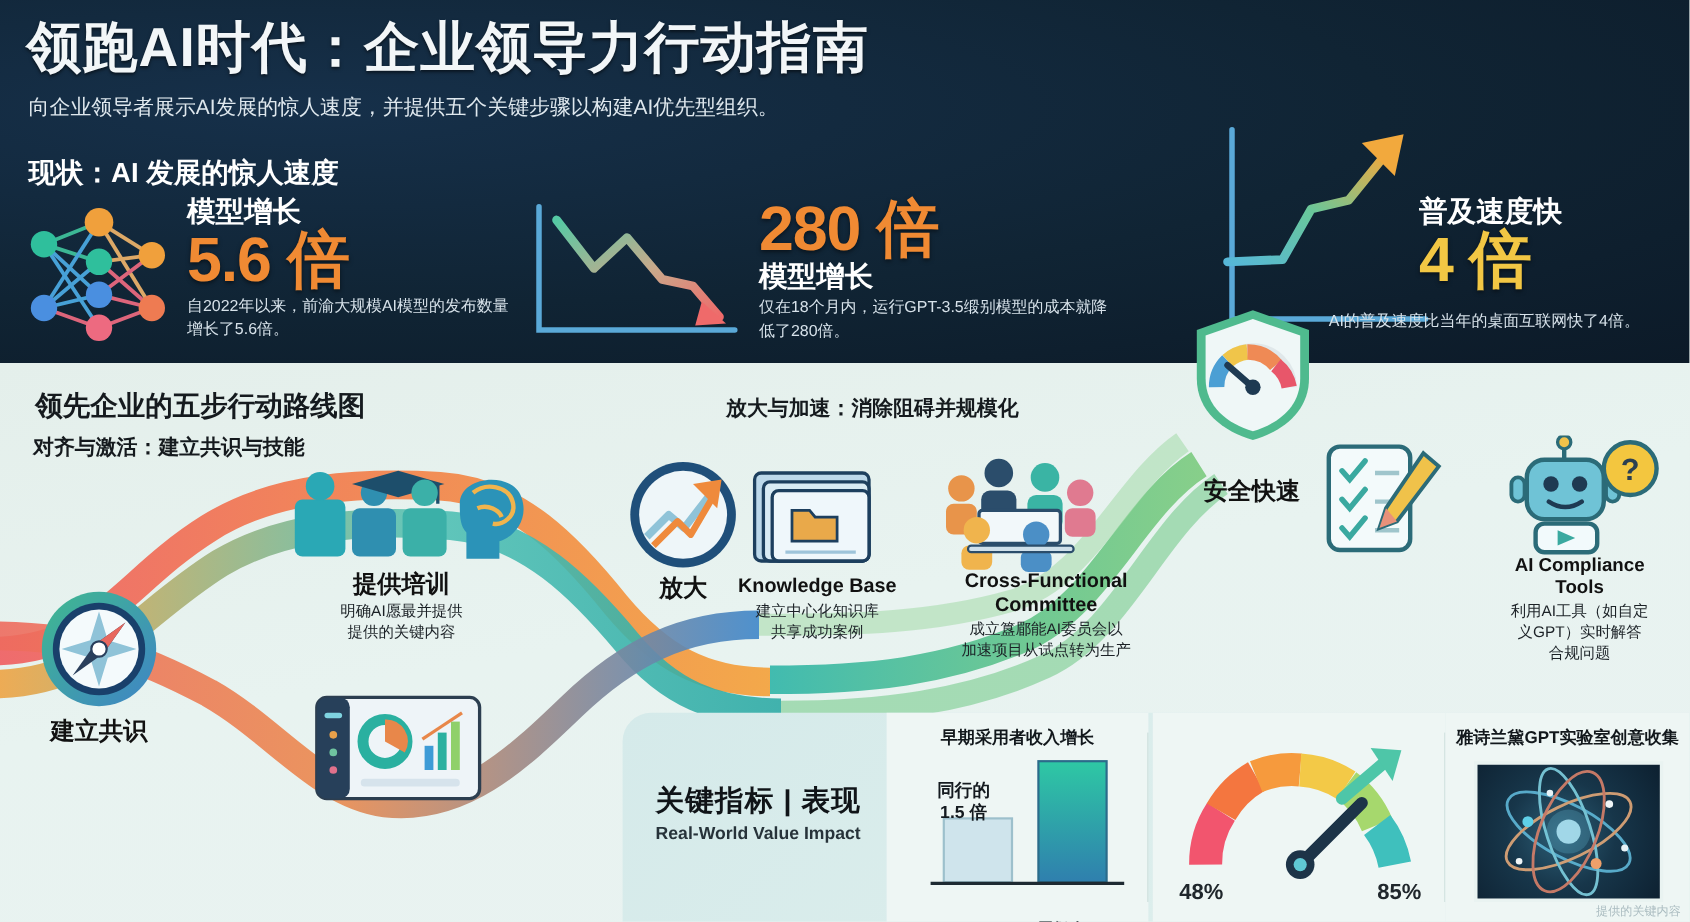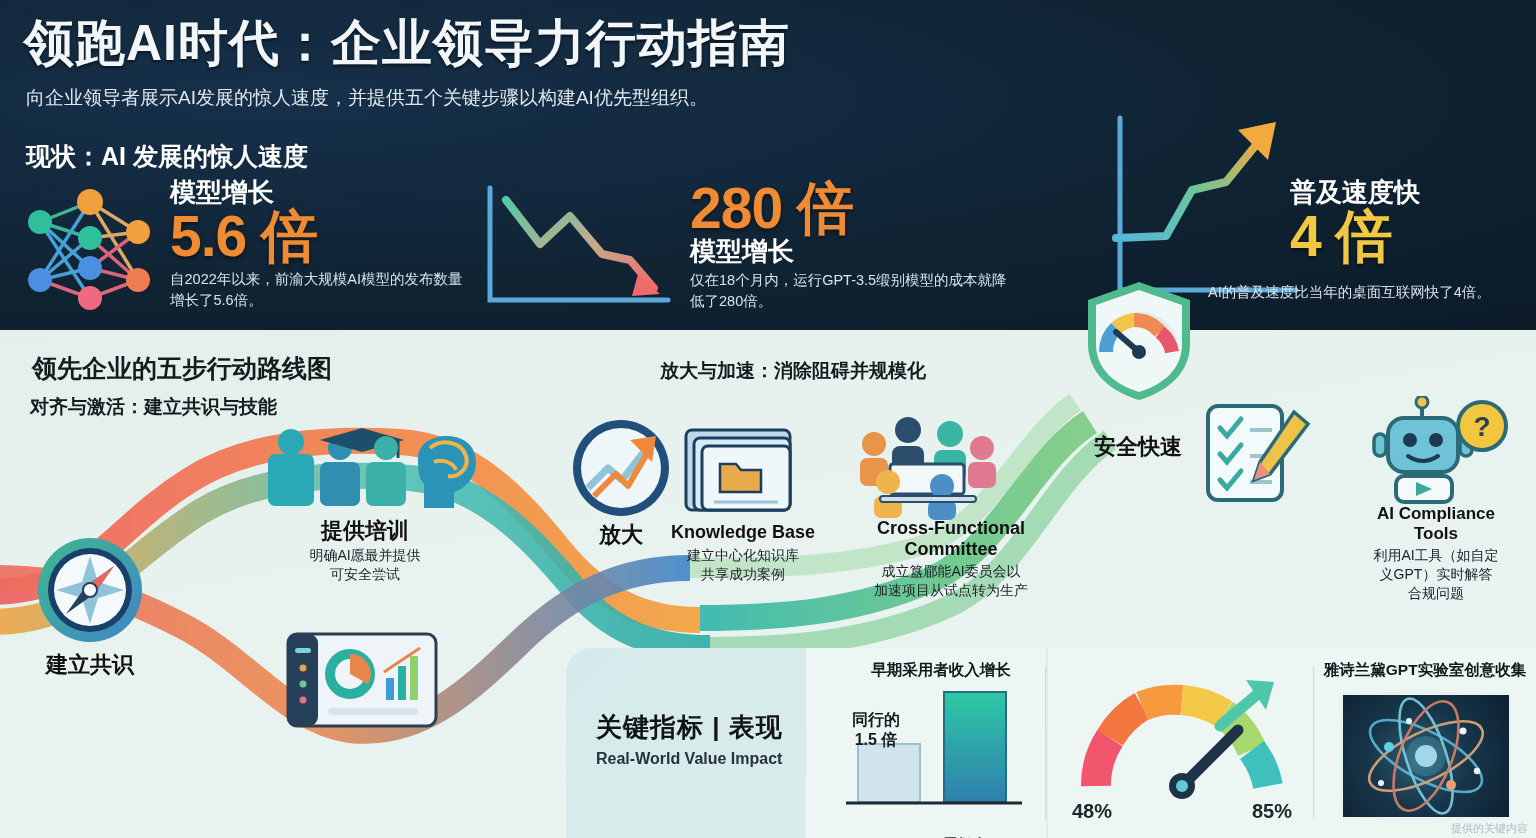--- a/index.html
+++ b/index.html
@@ -238,21 +238,21 @@
     <path d="M140 22 L140 40" stroke="#1d4e6b" stroke-width="3"></path>
     <rect x="108" y="44" width="40" height="44" rx="7" fill="#3bb0a8"></rect>
     <circle cx="128" cy="30" r="12" fill="#3bb0a8"></circle>
     <path d="M160 40 C 160 14 208 10 216 34 C 224 56 206 72 196 74 L196 90 L166 90 L166 66 C 160 60 160 50 160 40 Z" fill="#2b93b8"></path>
     <path d="M172 30 C 184 20 204 24 208 38 C 212 52 198 60 190 58" fill="none" stroke="#f0b44d" stroke-width="4"></path>
     <path d="M176 44 C 186 40 196 46 198 52" fill="none" stroke="#f0b44d" stroke-width="4"></path>
   </svg>
   <div class="node" style="left:240px;top:518px;width:250px;">
     <div class="node-title t-cn">提供培训</div>
     <div class="node-desc" style="white-space:pre-line;">明确AI愿最并提供
-可安全尝试</div>
+提供的关键内容</div>
   </div>
 
   <svg style="position:absolute;left:282px;top:628px;" width="160" height="110" viewBox="0 0 160 110">
     <rect x="6" y="6" width="148" height="92" rx="9" fill="#eef4f8" stroke="#2c3e50" stroke-width="3"></rect>
     <rect x="6" y="6" width="30" height="92" rx="9" fill="#27405a"></rect>
     <rect x="13" y="20" width="16" height="5" rx="2.5" fill="#7fd3e0"></rect>
     <circle cx="21" cy="40" r="3.5" fill="#e8a04a"></circle>
     <circle cx="21" cy="56" r="3.5" fill="#6fc3a0"></circle>
     <circle cx="21" cy="72" r="3.5" fill="#e0718c"></circle>
     <circle cx="68" cy="46" r="20" fill="none" stroke="#2ab0a0" stroke-width="10"></circle>
@@ -359,21 +359,21 @@
 义GPT）实时解答
 合规问题</div>
   </div>
 
   <div class="metrics">
     <div class="metrics-head">
       <div class="metrics-cn">关键指标 | 表现</div>
       <div class="metrics-en">Real-World Value Impact</div>
     </div>
 
-    <div class="mcard" style="left:240px;width:210px;padding-left:30px;">
+    <div class="mcard" style="left:240px;width:238px;">
       <div class="mcard-title">早期采用者收入增长</div>
       <svg style="position:absolute;left:18px;top:34px;" width="206" height="150" viewBox="0 0 206 150">
         <defs>
             <linearGradient id="barG" x1="0" y1="0" x2="0" y2="1">
           <stop offset="0%" stop-color="#2ec8a4"></stop>
               <stop offset="100%" stop-color="#2f7fae"></stop>
             </linearGradient>
           </defs>
         <rect x="34" y="62" width="62" height="58" fill="#cfe4ec" stroke="#9dc0cc" stroke-width="2"></rect>
         <rect x="120" y="10" width="62" height="110" fill="url(#barG)" stroke="#2b6b8a" stroke-width="2"></rect>

